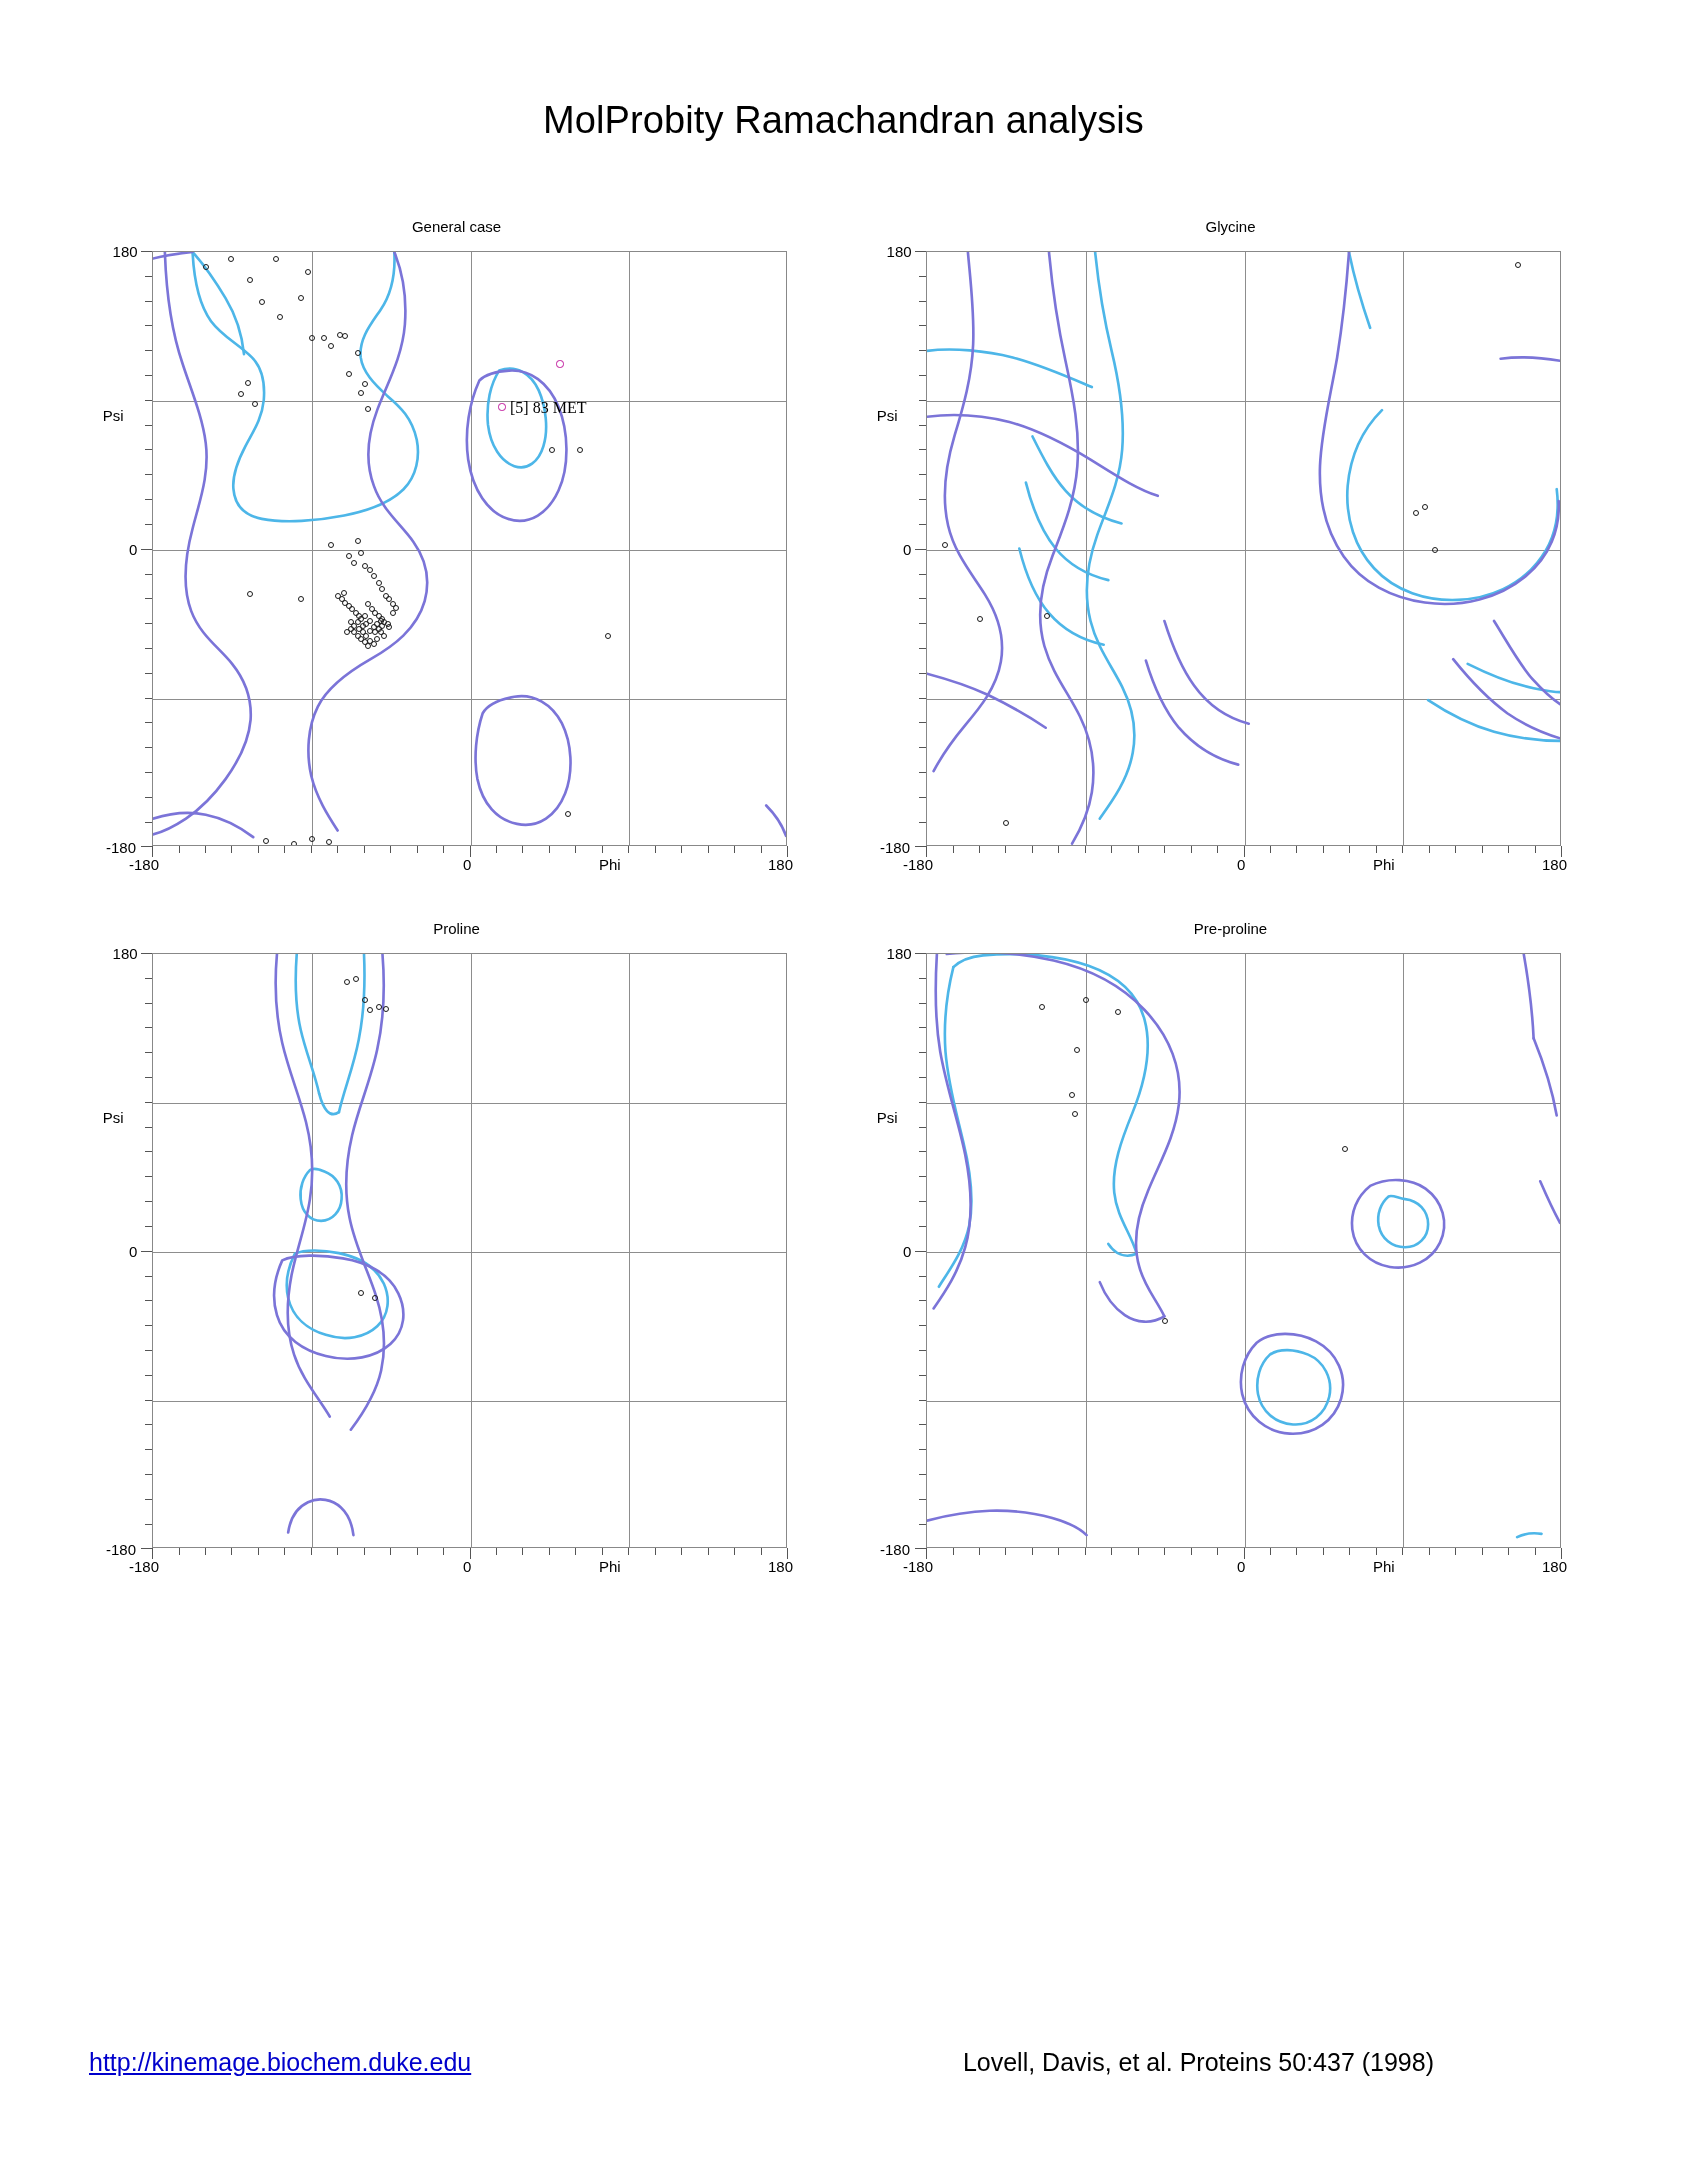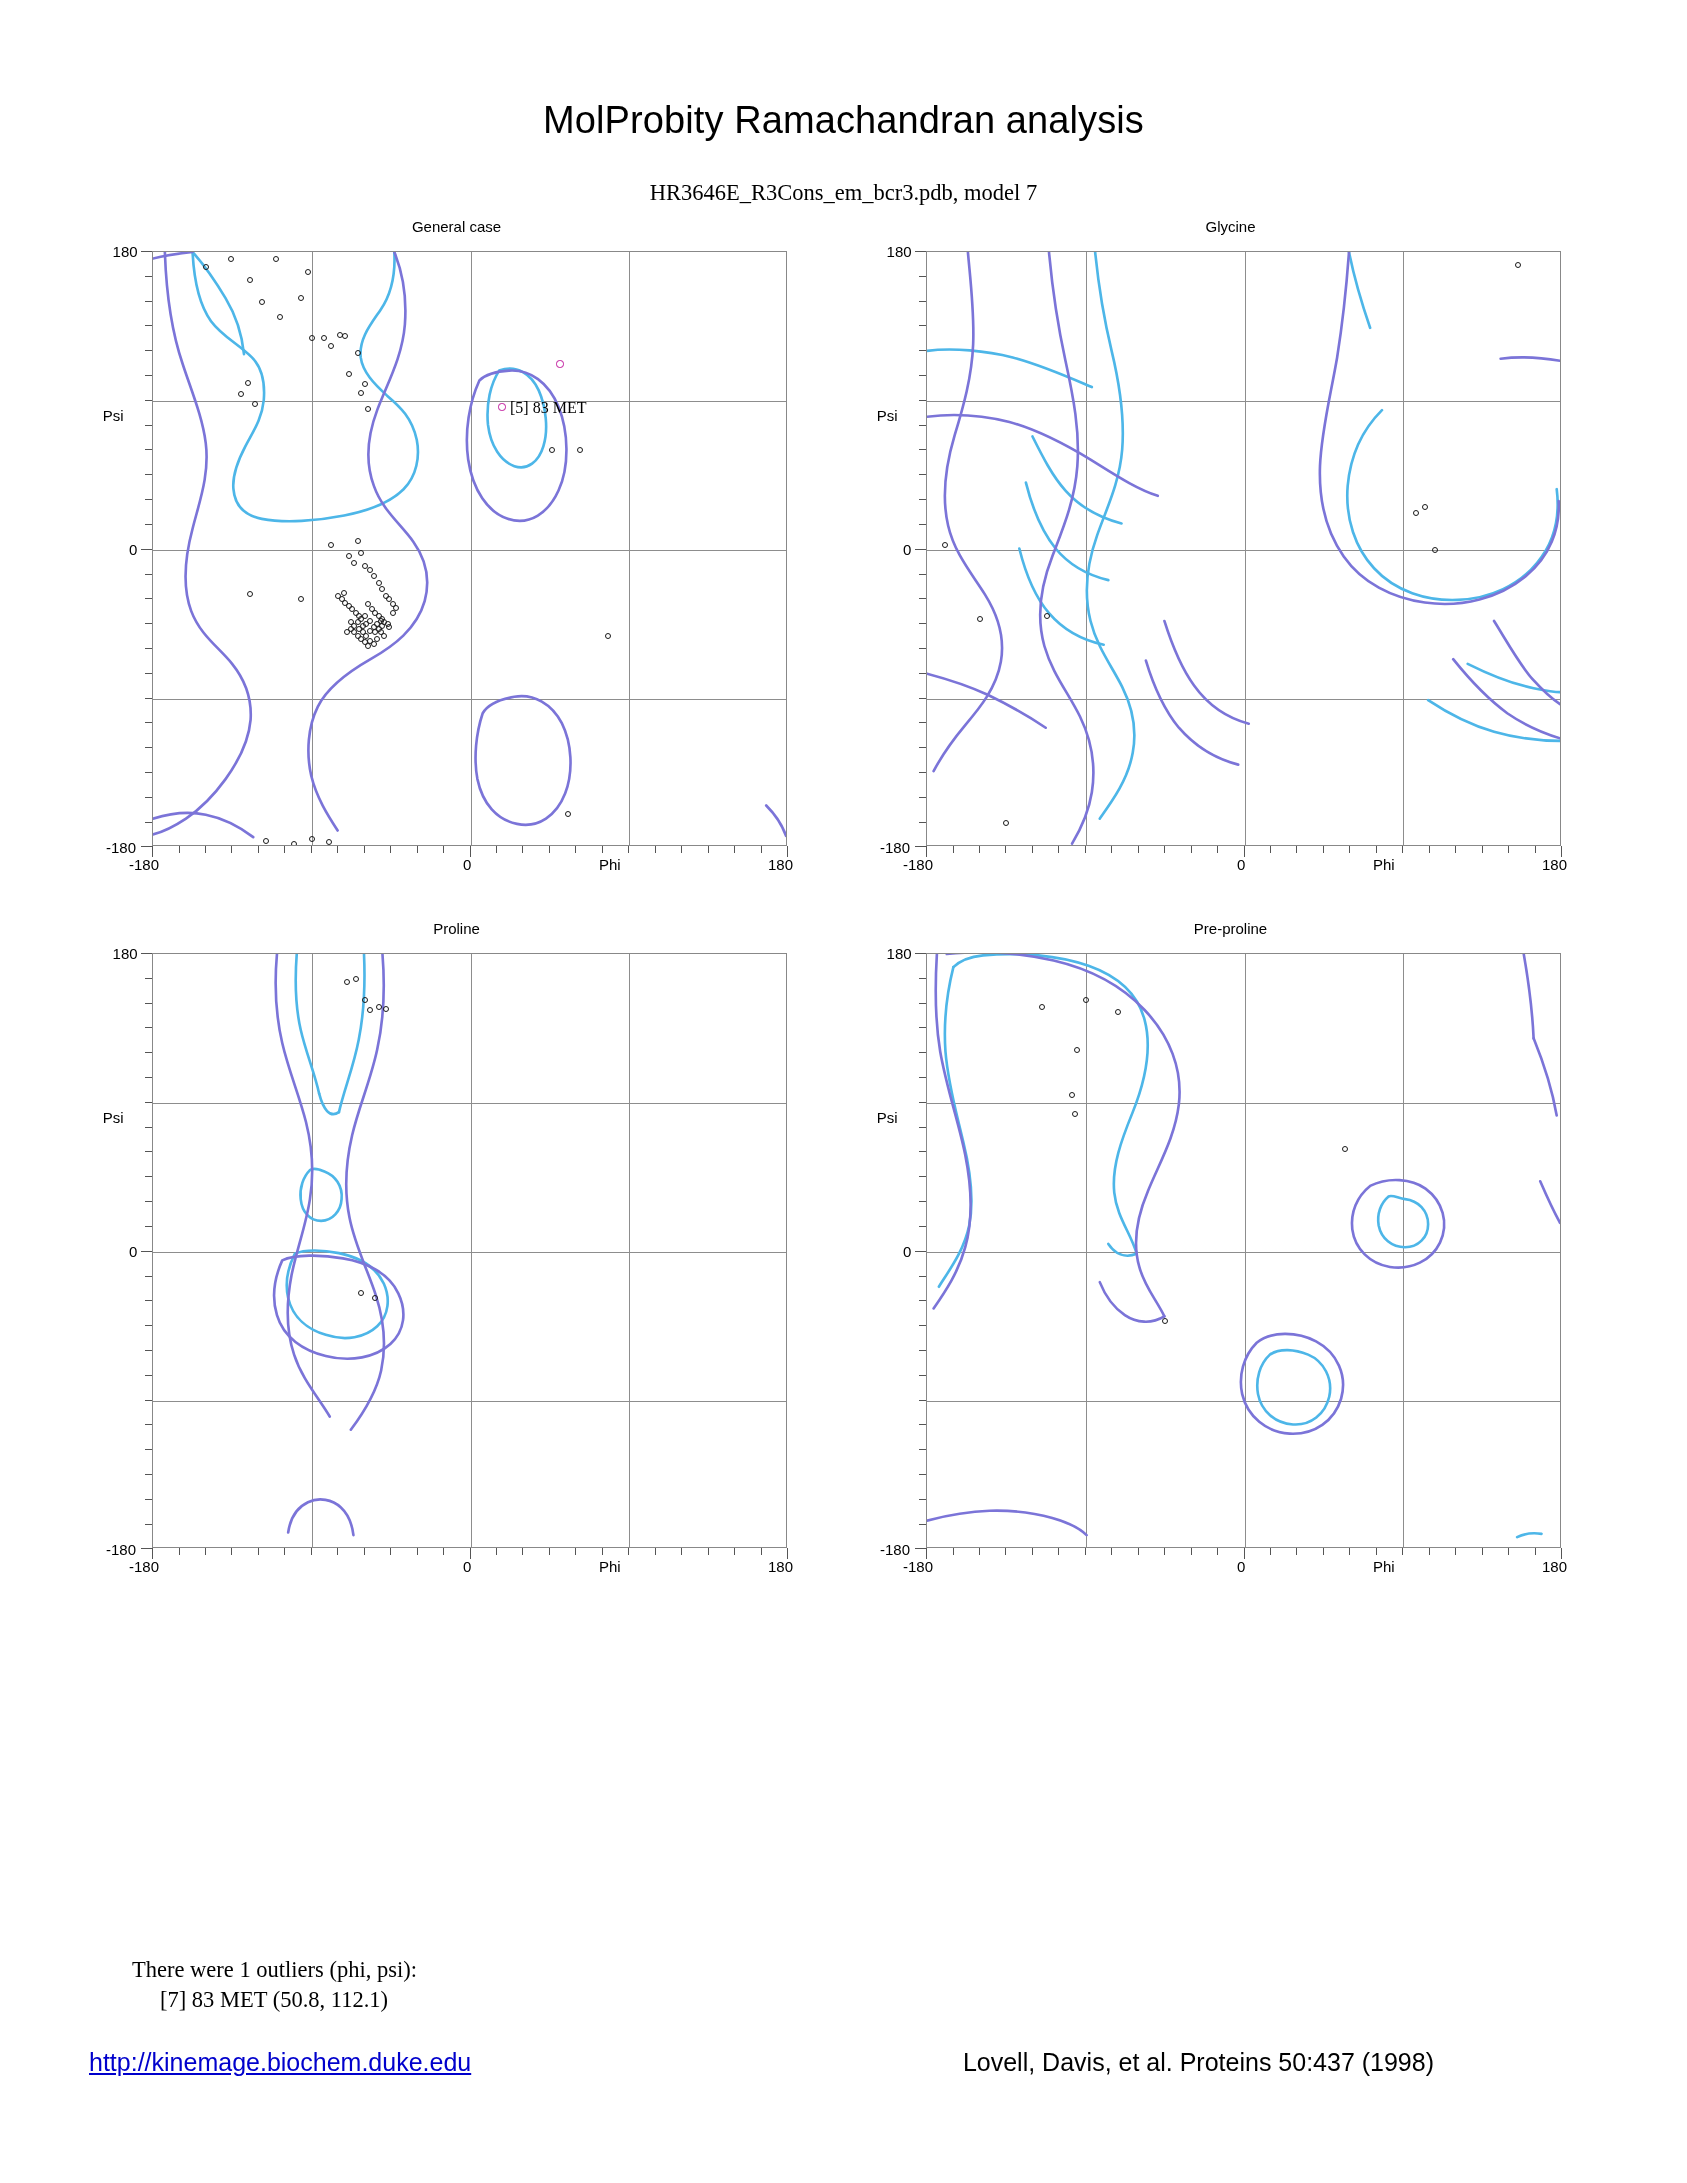--- a/index.html
+++ b/index.html
@@ -167,21 +167,20 @@
     font-size: 25px;
     color: #000;
   }
 </style>
 </head>
 <body>
 
 <div class="page">
 
   <div id="main-title">MolProbity Ramachandran analysis</div>
-  <div id="subtitle">HR3646E_R3Cons_em_bcr3.pdb, model 7</div>
 
   <div class="panel" style="left:106px; top:218px; width:701px; height:648px;">
     <div class="panel-title">General case</div>
     <div class="plot-area" style="left:46px; top:33px; width:635px; height:595px;">
 
       <div class="grid-line gv" style="left:159px;"></div>
       <div class="grid-line gv" style="left:318px;"></div>
       <div class="grid-line gv" style="left:476px;"></div>
       <div class="grid-line gh" style="top:149px;"></div>
       <div class="grid-line gh" style="top:298px;"></div>
@@ -662,22 +661,18 @@
         <div class="tick left" style="width: 6.6px; left: -6.6px; top: 74px;"></div>
         <div class="tick left" style="width: 6.6px; left: -6.6px; top: 50px;"></div>
         <div class="tick left" style="width: 6.6px; left: -6.6px; top: 25px;"></div>
         <div class="tick left" style="width: 10.6px; left: -10.6px; top: 0px;"></div>
       </div>
   </div>
 
   <div id="summary">
   </div>
 
-  <div id="outliers-block">
-    <div>There were 1 outliers (phi, psi):</div>
-    <div class="oitem">[7]   83 MET (50.8, 112.1)</div>
-  </div>
 
   <a id="footer-link" href="#">http://kinemage.biochem.duke.edu</a>
   <div id="footer-citation">Lovell, Davis, et al. Proteins 50:437 (1998)</div>
 
 </div>
 
 
 </body></html>

